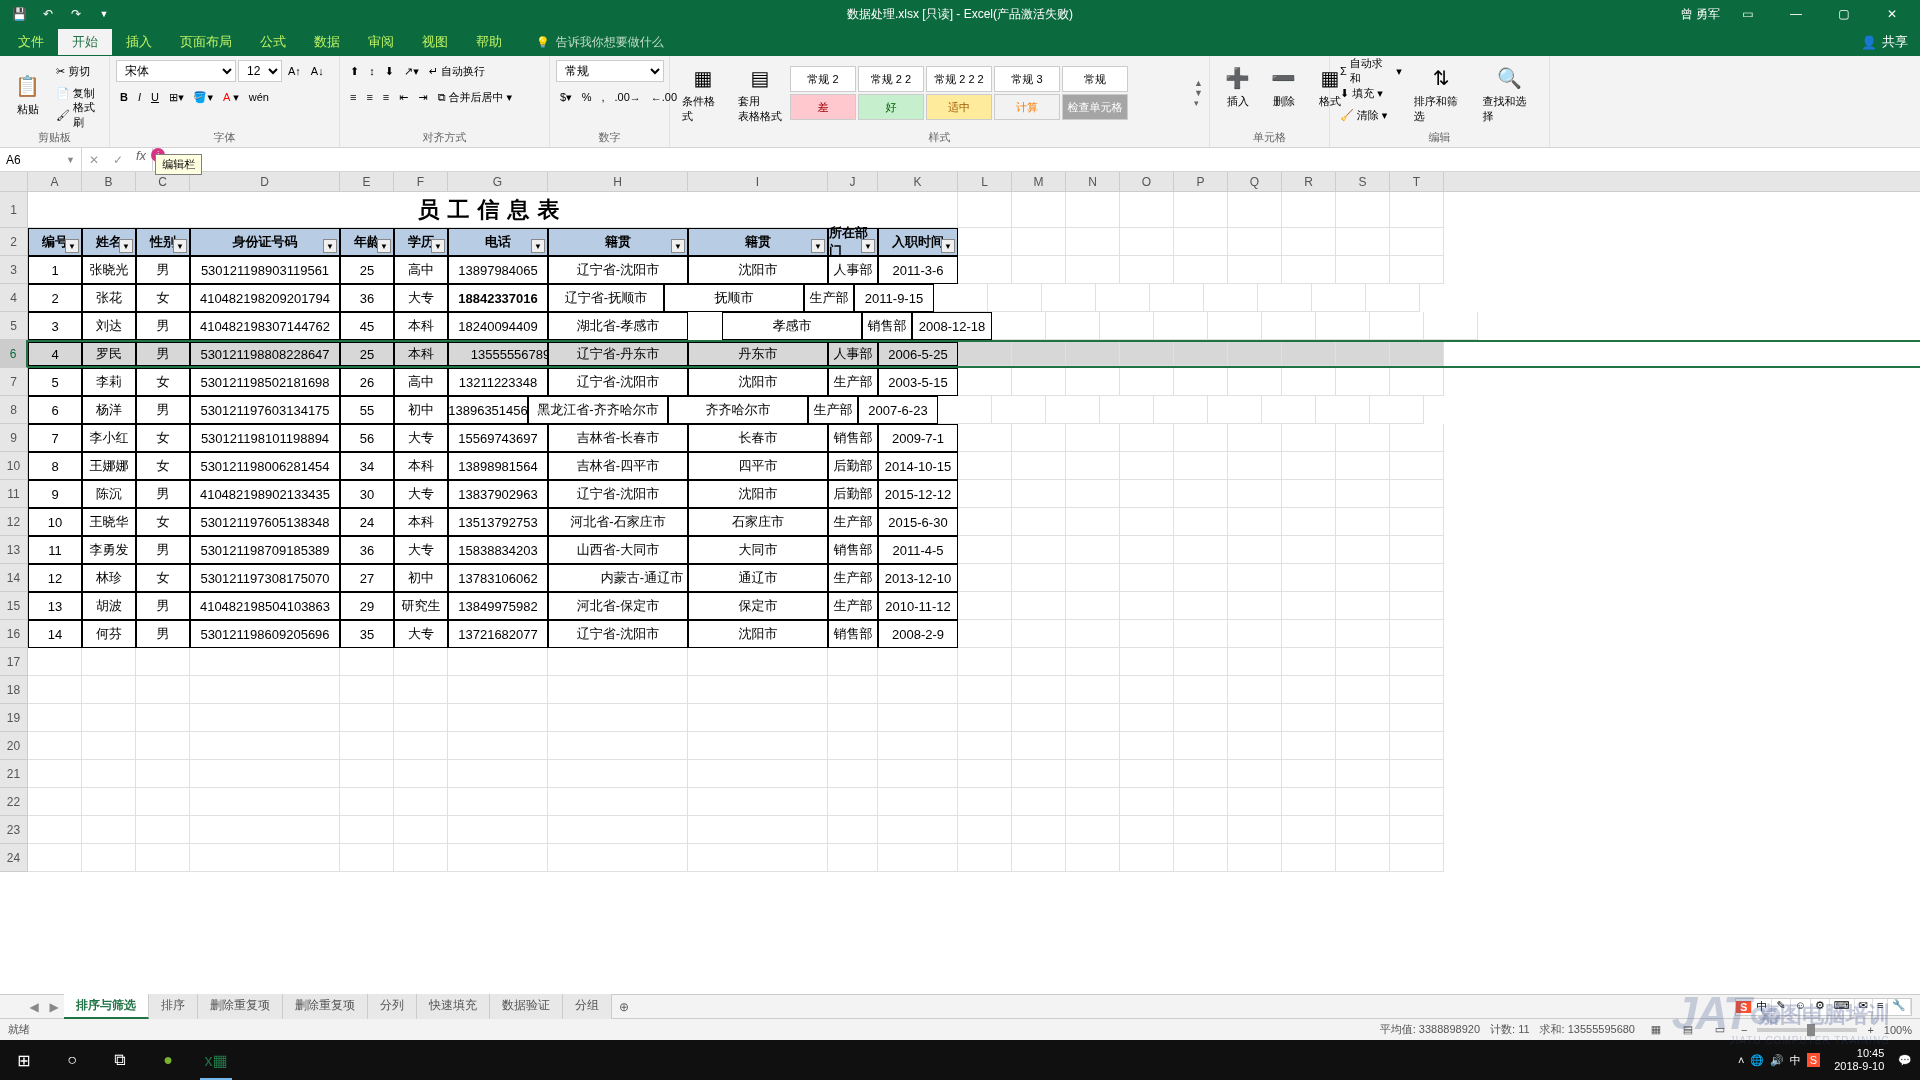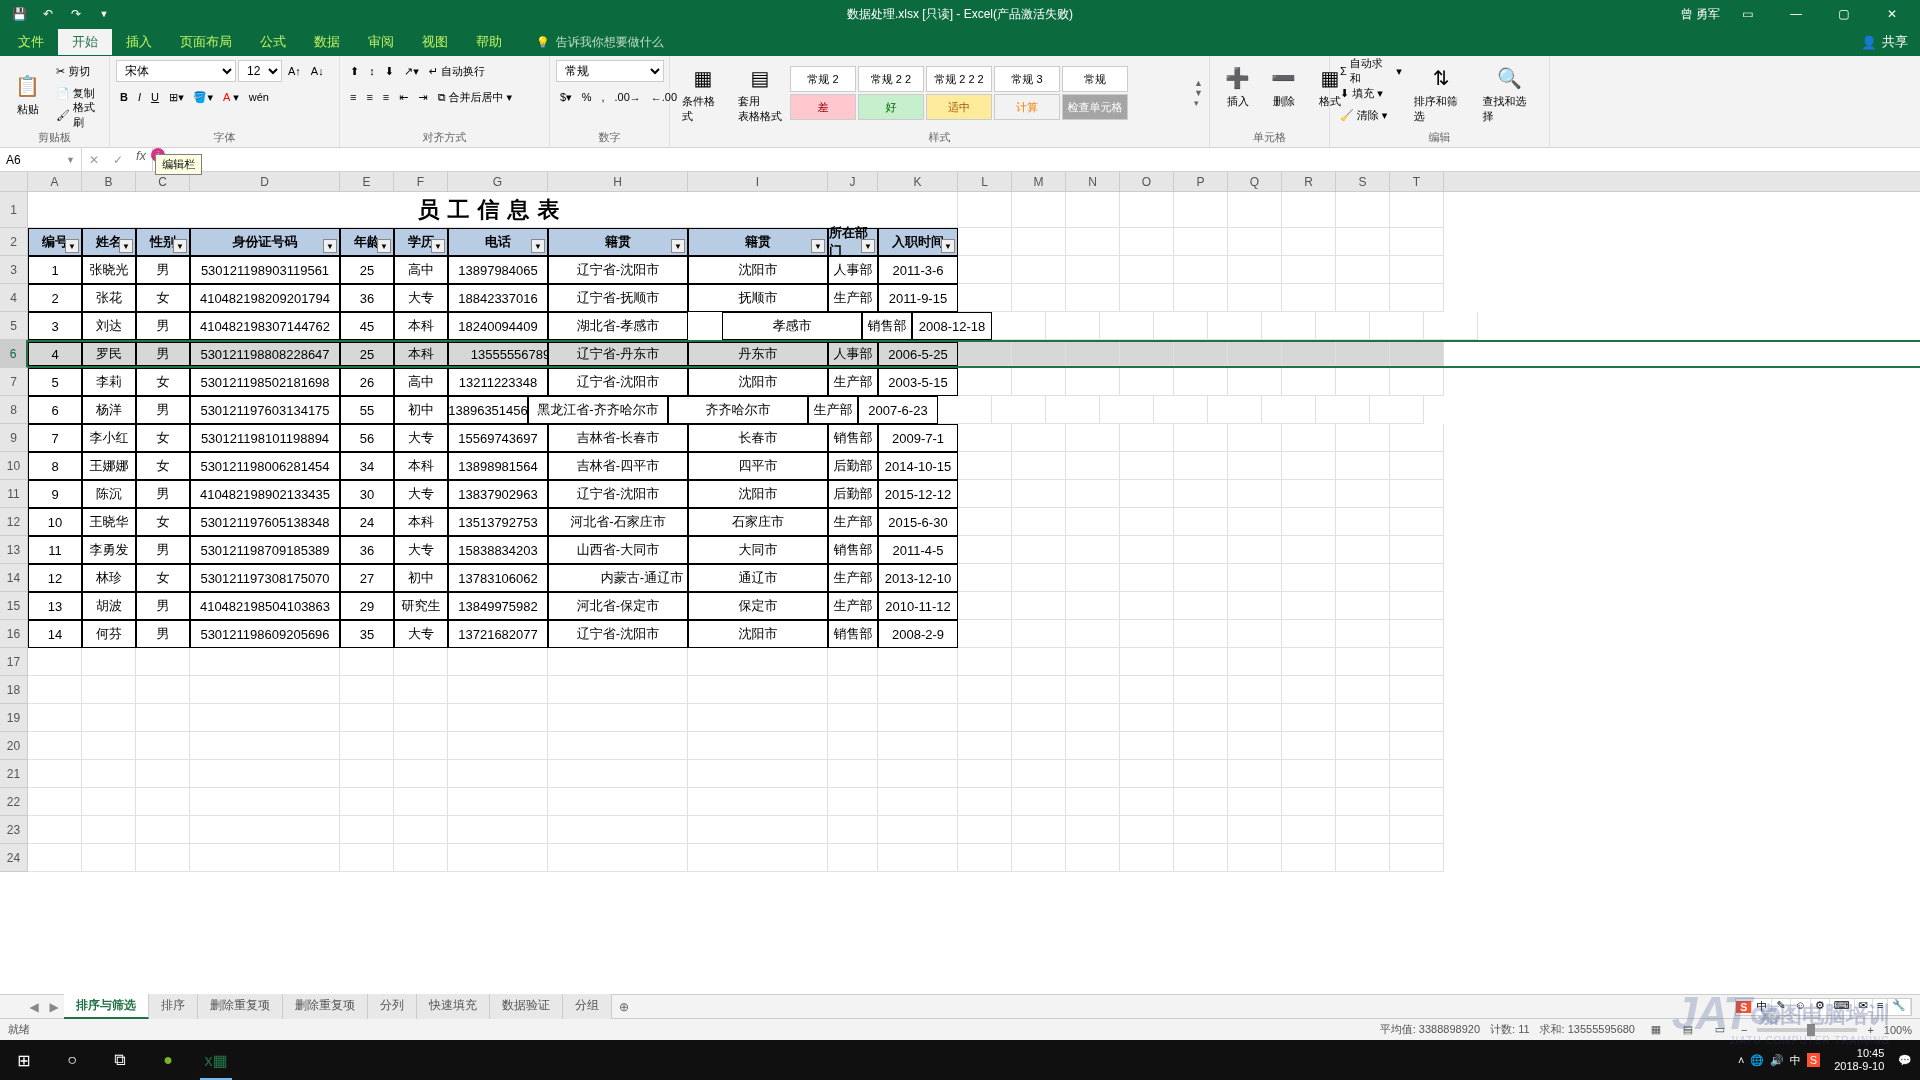--- a/index.html
+++ b/index.html
@@ -438,22 +438,22 @@
           <div class="cell" style="width: 54px;"></div>
           <div class="cell" style="width: 54px;"></div>
         </div>
         <div class="sheet-row">
           <div class="cell data-cell" style="width: 54px;">2</div>
           <div class="cell data-cell" style="width: 54px;">张花</div>
           <div class="cell data-cell" style="width: 54px;">女</div>
           <div class="cell data-cell" style="width: 150px;">410482198209201794</div>
           <div class="cell data-cell" style="width: 54px;">36</div>
           <div class="cell data-cell" style="width: 54px;">大专</div>
-          <div class="cell data-cell" style="width: 100px;">18842337016</div>
-          <div class="cell data-cell" style="width: 140px;">辽宁省-抚顺市</div>
+          <div class="cell data-cell" style="width: 100px; font-weight: bold;">18842337016</div>
+          <div class="cell data-cell" style="width: 116px;">辽宁省-抚顺市</div>
           <div class="cell data-cell" style="width: 140px;">抚顺市</div>
           <div class="cell data-cell" style="width: 50px;">生产部</div>
           <div class="cell data-cell" style="width: 80px;">2011-9-15</div>
           <div class="cell" style="width: 54px;"></div>
           <div class="cell" style="width: 54px;"></div>
           <div class="cell" style="width: 54px;"></div>
           <div class="cell" style="width: 54px;"></div>
           <div class="cell" style="width: 54px;"></div>
           <div class="cell" style="width: 54px;"></div>
           <div class="cell" style="width: 54px;"></div>

